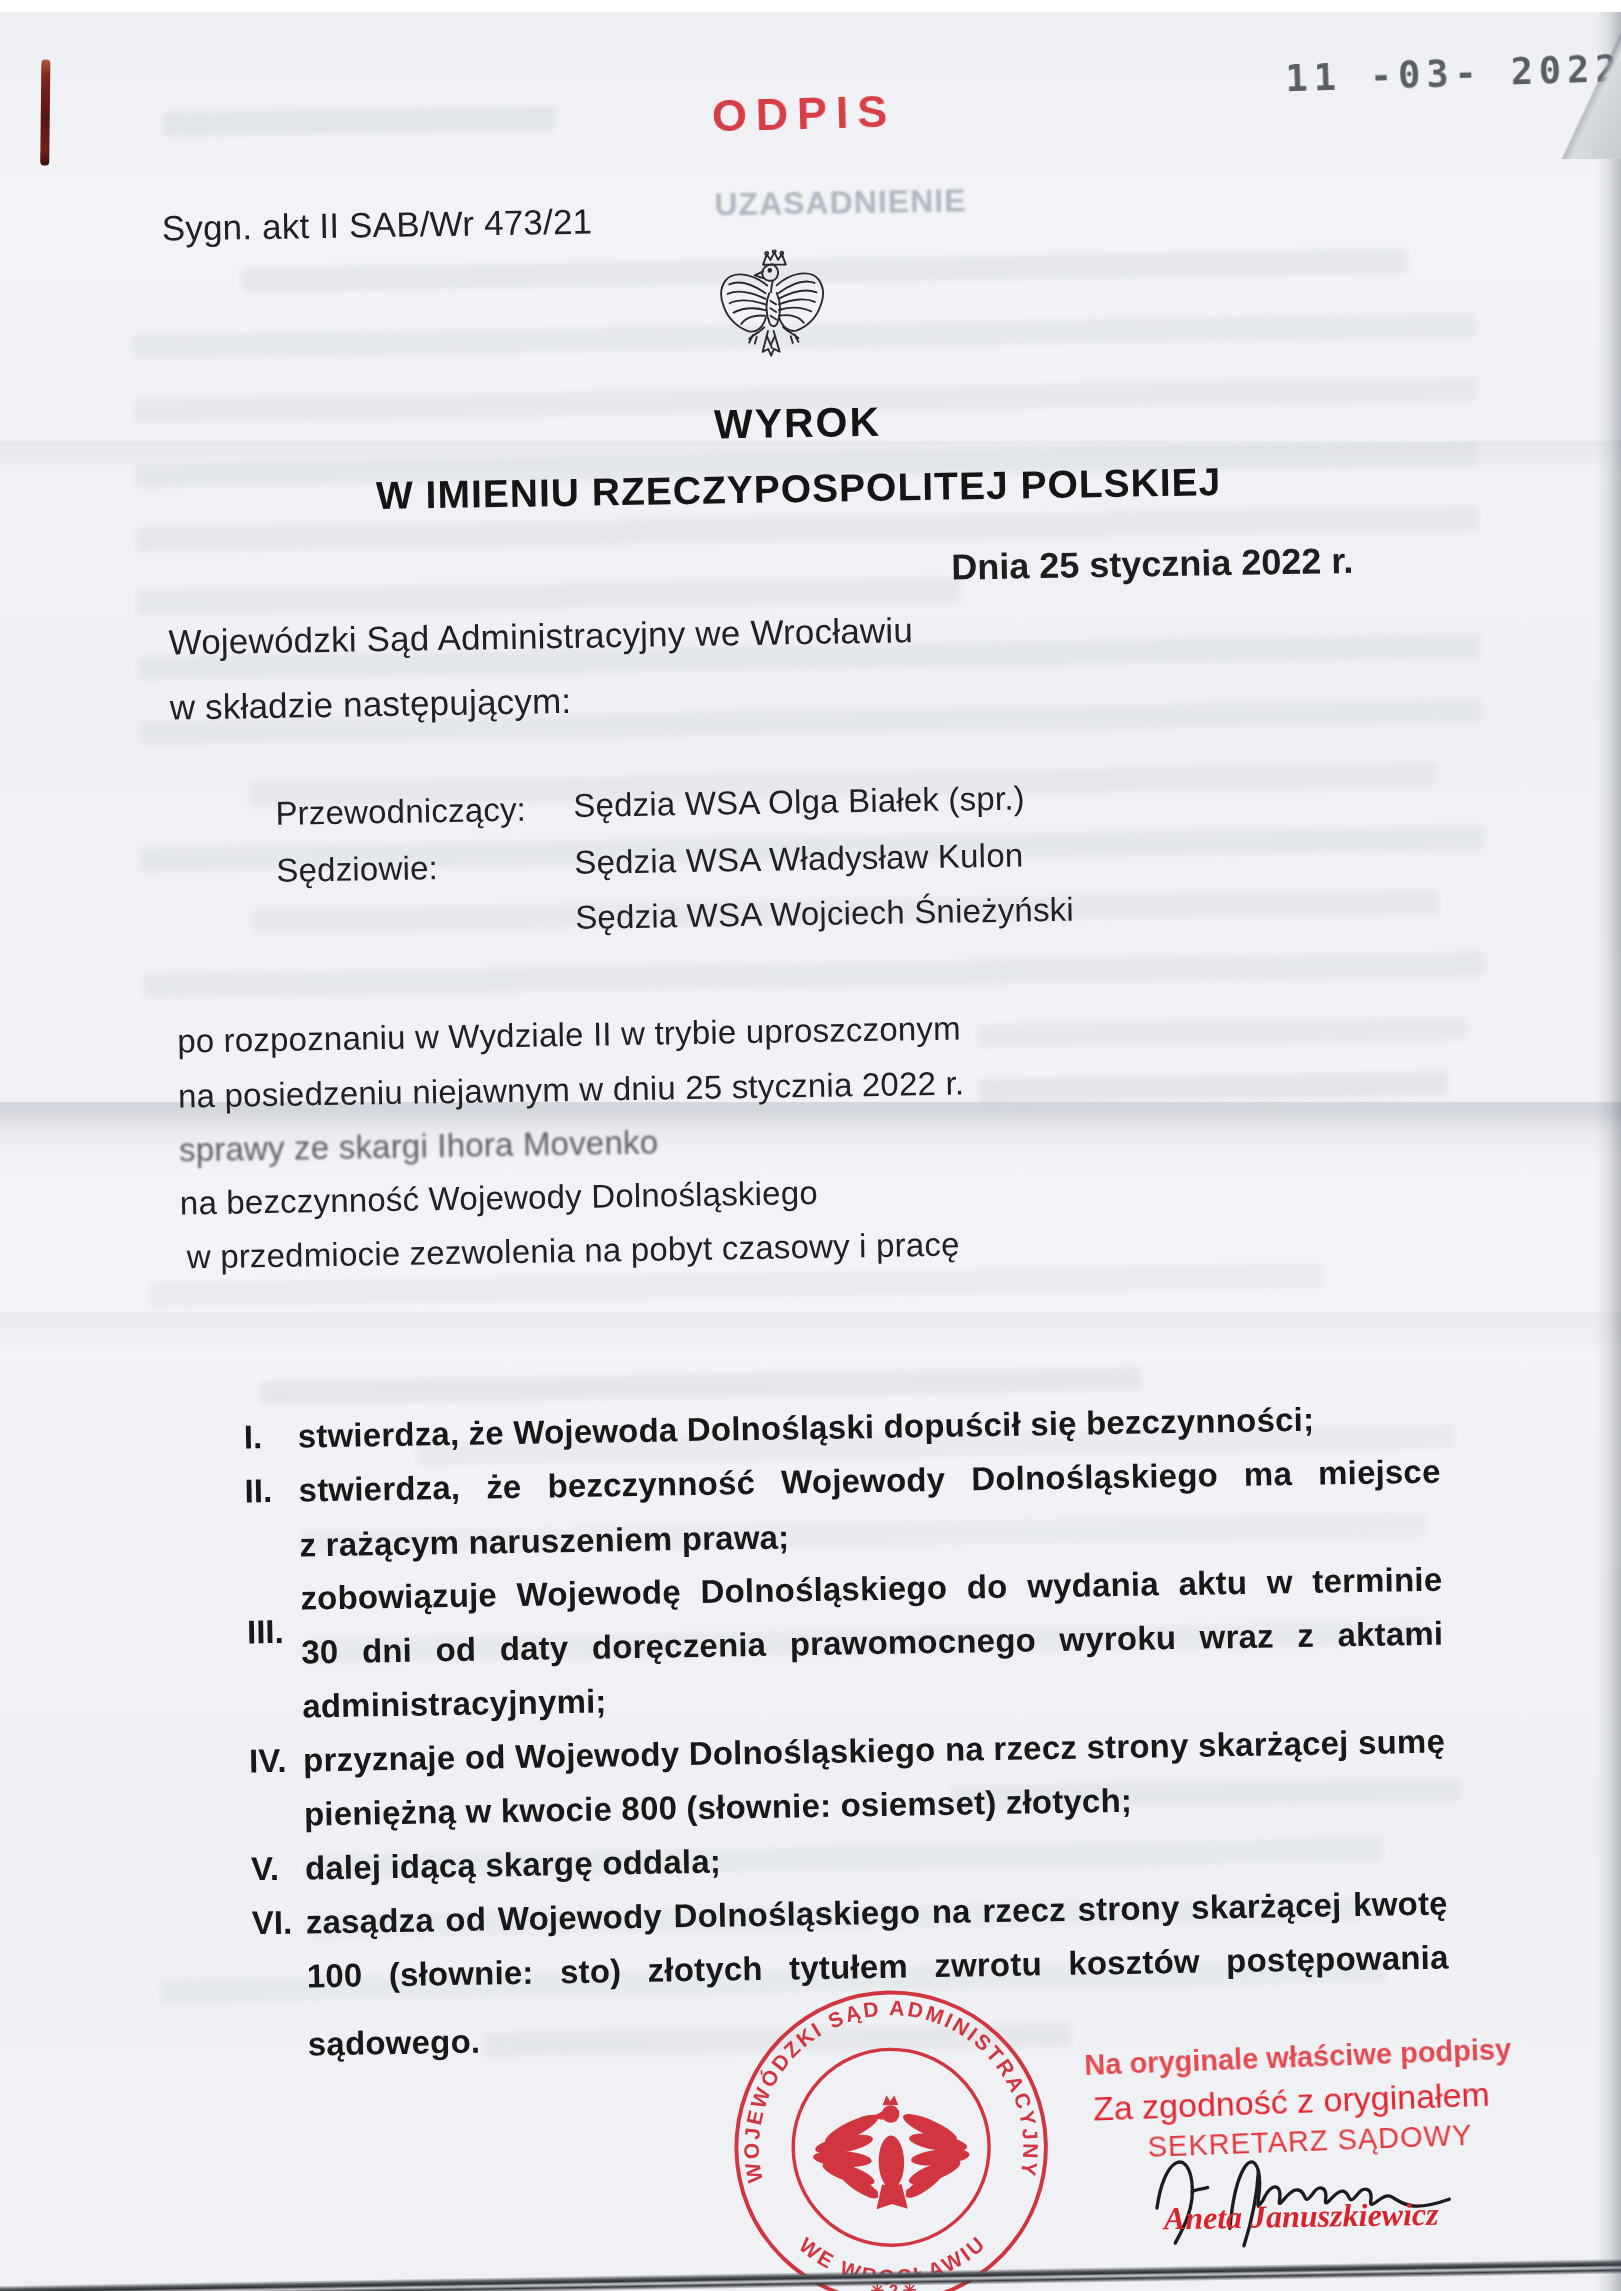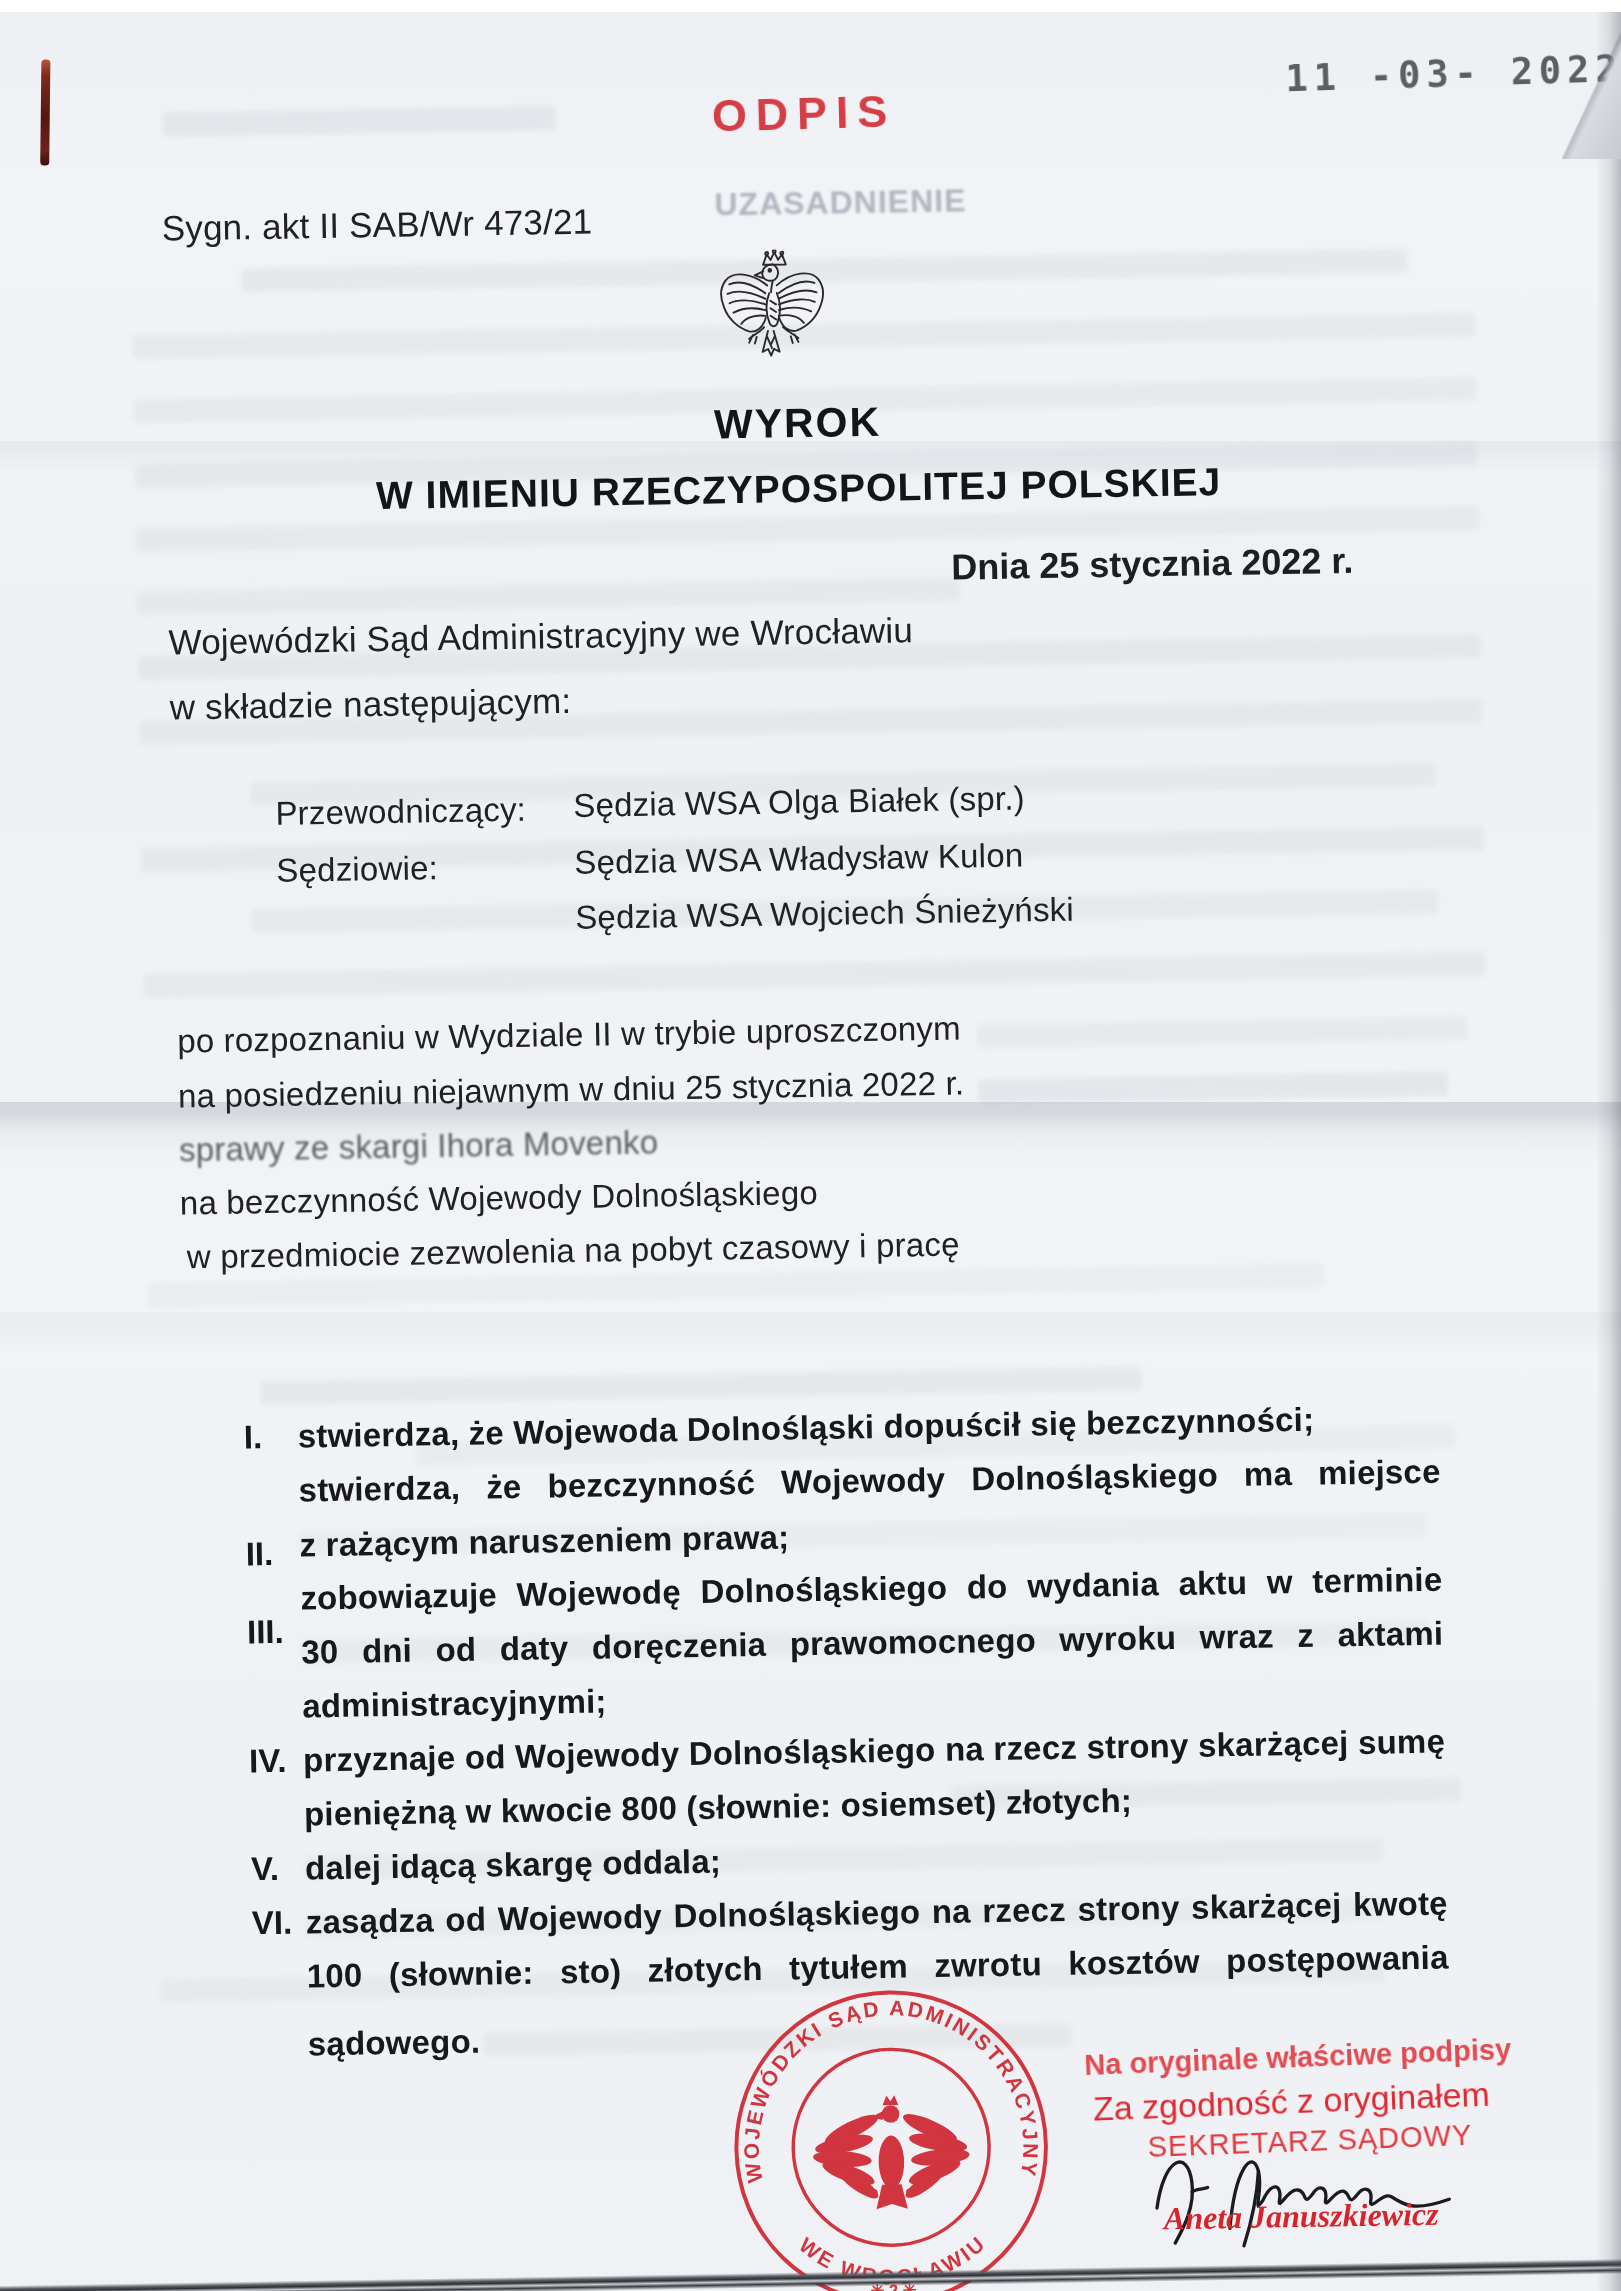--- a/index.html
+++ b/index.html
@@ -127,21 +127,21 @@
 
     <div class="abs body-txt" style="left:180px;top:1000px;">po rozpoznaniu w Wydziale II w trybie uproszczonym</div>
     <div class="abs body-txt" style="left:180px;top:1055px;">na posiedzeniu niejawnym w dniu 25 stycznia 2022 r.</div>
     <div class="abs body-txt" style="left:180px;top:1109px;color:#45474c;filter:blur(0.8px);opacity:.85;">sprawy ze skargi Ihora Movenko</div>
     <div class="abs body-txt" style="left:180px;top:1162px;">na bezczynność Wojewody Dolnośląskiego</div>
     <div class="abs body-txt" style="left:186px;top:1216px;">w przedmiocie zezwolenia na pobyt czasowy i pracę</div>
 
     <div class="vnum" style="top:1397px;">I.</div>
     <div class="vline" style="top:1397px;">stwierdza, że Wojewoda Dolnośląski dopuścił się bezczynności;</div>
 
-    <div class="vnum" style="top:1514px;">II.</div>
+    <div class="vnum" style="top:1451px;">II.</div>
     <div class="vline just" style="top:1451px;">stwierdza, że bezczynność Wojewody Dolnośląskiego ma miejsce</div>
     <div class="vline" style="top:1506px;">z rażącym naruszeniem prawa;</div>
 
     <div class="vnum" style="top:1592px;">III.</div>
     <div class="vline just" style="top:1559px;">zobowiązuje Wojewodę Dolnośląskiego do wydania aktu w terminie</div>
     <div class="vline just" style="top:1613px;">30 dni od daty doręczenia prawomocnego wyroku wraz z aktami</div>
     <div class="vline" style="top:1667px;">administracyjnymi;</div>
 
     <div class="vnum" style="top:1721px;">IV.</div>
     <div class="vline just" style="top:1721px;">przyznaje od Wojewody Dolnośląskiego na rzecz strony skarżącej sumę</div>

